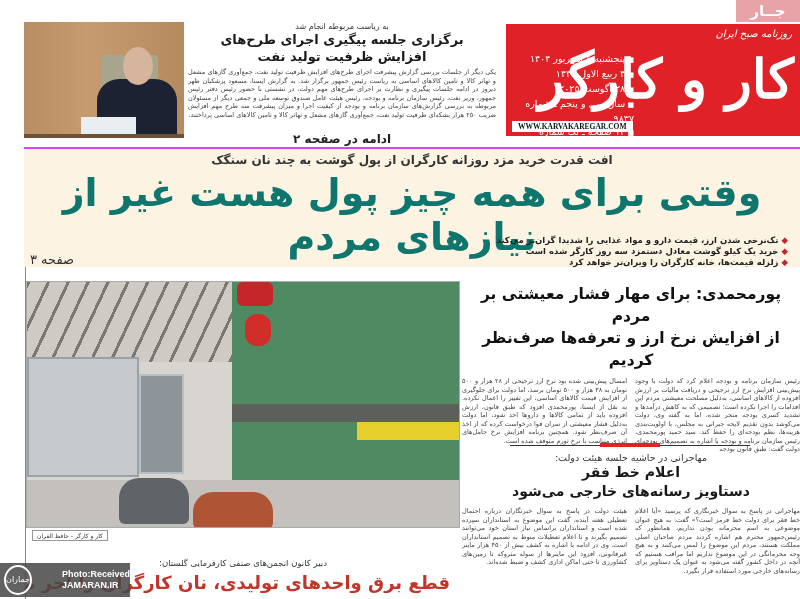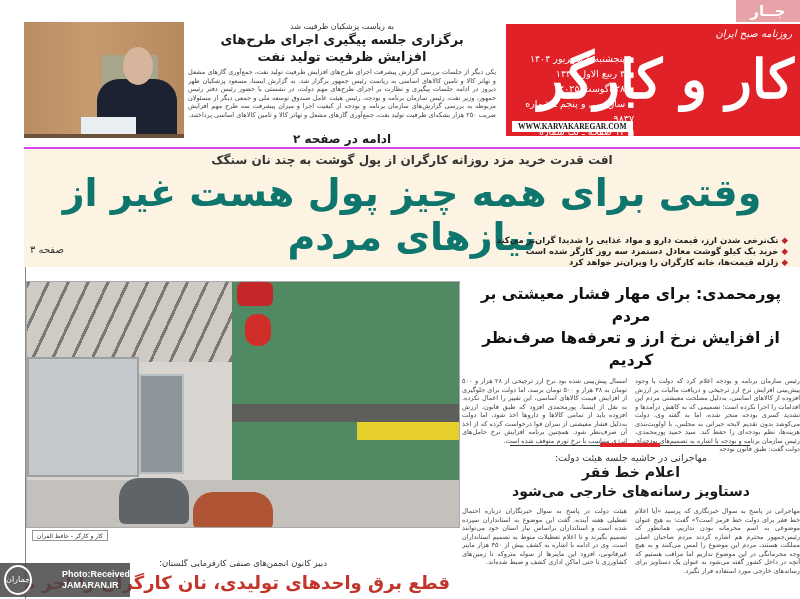--- a/index.html
+++ b/index.html
@@ -28,21 +28,21 @@
   .top-head { font-size: 13px; font-weight: bold; text-align: center; line-height: 17px; }
   .body-text { font-size: 6.5px; line-height: 8.5px; color: #444; text-align: justify; }
   .continue { font-size: 12px; font-weight: bold; color: #222; text-align: center; }
 
   
   .banner { position: absolute; left: 24px; top: 147px; width: 776px; height: 120px; background: #fcf3e2; direction: rtl; border-top: 2px solid #d946ef; }
   .banner-kicker { position: absolute; top: 4px; width: 100%; text-align: center; font-size: 12px; font-weight: bold; color: #333; }
   .banner-head { position: absolute; top: 22px; width: 100%; text-align: center; font-size: 38px; font-weight: bold; letter-spacing: -1px; color: #0f766e; }
   .bullets { position: absolute; right: 12px; top: 86px; font-size: 8.5px; font-weight: bold; line-height: 11px; color: #222; }
   .bullets div::before { content: "◆ "; color: #c0262c; }
-  .banner-page { position: absolute; left: 6px; bottom: 12px; font-size: 10px; color: #333; }
+  .banner-page { position: absolute; left: 6px; bottom: 0; font-size: 13px; color: #333; }
 
   
   .factory { position: absolute; left: 26px; top: 281px; width: 434px; height: 247px; overflow: hidden; background: #d8d5d0; border: 1px solid #aaa; }
   .f-roof { position: absolute; left: 0; top: 0; width: 220px; height: 80px; background: repeating-linear-gradient(115deg,#7a7775 0 3px,#cfcac4 3px 18px); }
   .f-panel { position: absolute; left: 0; top: 75px; width: 112px; height: 120px; background: #c5c9cb; border: 2px solid #9ba2a6; }
   .f-doors { position: absolute; left: 112px; top: 92px; width: 45px; height: 100px; background: #8d949a; border: 2px solid #b7c0c5; }
   .f-machine { position: absolute; left: 205px; top: 0; width: 229px; height: 200px; background: #4f8a63; }
   .f-yellow { position: absolute; left: 330px; top: 140px; width: 104px; height: 18px; background: #e6cf2a; }
   .f-bar { position: absolute; left: 205px; top: 122px; width: 229px; height: 18px; background: #5d605a; }
   .f-red1 { position: absolute; left: 210px; top: 0; width: 36px; height: 24px; background: #c4262a; border-radius: 6px; }
@@ -94,21 +94,21 @@
 
   <div class="top-photo">
     <div class="chair"></div>
     <div class="suit"></div>
     <div class="head"></div>
     <div class="laptop"></div>
     <div class="desk"></div>
   </div>
 
   <div class="top-article">
-    <div class="kicker-sm">به ریاست پزشکیان ظرفیت شد</div>
+    <div class="kicker-sm">به ریاست مربوطه انجام شد</div>
     <div class="top-head">برگزاری جلسه پیگیری اجرای طرح‌های</div>
     <div class="top-head">افزایش ظرفیت تولید نفت</div>
     <div class="body-text" style="margin-top:3px; height:64px; overflow:hidden;">یکی دیگر از جلسات بررسی گزارش پیشرفت اجرای طرح‌های افزایش ظرفیت تولید نفت، جمع‌آوری گازهای مشعل و تهاتر کالا و تامین کالاهای اساسی به ریاست رئیس جمهور برگزار شد. به گزارش ایسنا، مسعود پزشکیان ظهر دیروز در ادامه جلسات پیگیری و نظارت بر اجرای طرح‌های مهم دولت، در نشستی با حضور رئیس دفتر رئیس جمهور، وزیر نفت، رئیس سازمان برنامه و بودجه، رئیس هیئت عامل صندوق توسعه ملی و جمعی دیگر از مسئولان مربوطه به بررسی گزارش‌های سازمان برنامه و بودجه از کیفیت اجرا و میزان پیشرفت سه طرح مهم افزایش ضریب ۲۵۰ هزار بشکه‌ای ظرفیت تولید نفت، جمع‌آوری گازهای مشعل و تهاتر کالا و تامین کالاهای اساسی پرداختند.</div>
     <div class="continue">ادامه در صفحه ۲</div>
   </div>
 
   <div class="banner">
     <div class="banner-kicker">افت قدرت خرید مزد روزانه کارگران از پول گوشت به چند نان سنگک</div>
     <div class="banner-head">وقتی برای همه چیز پول هست غیر از نیازهای مردم</div>
     <div class="bullets">

